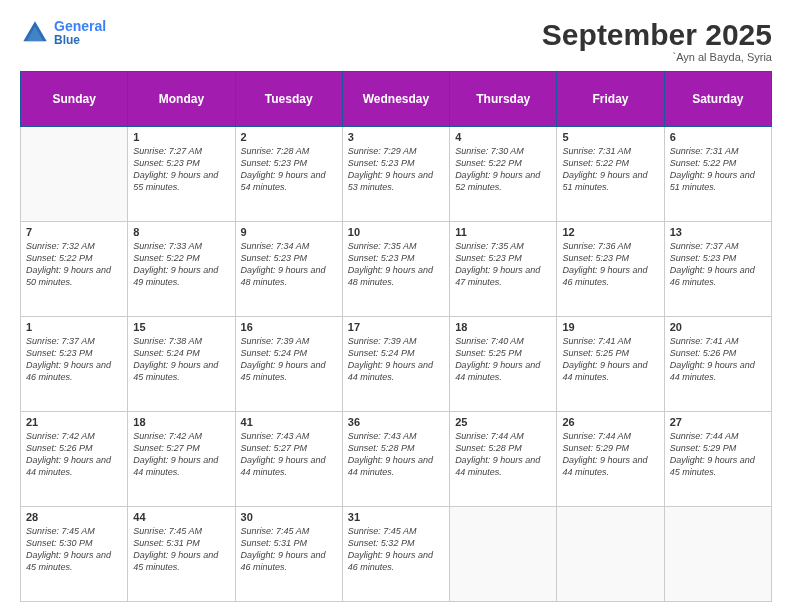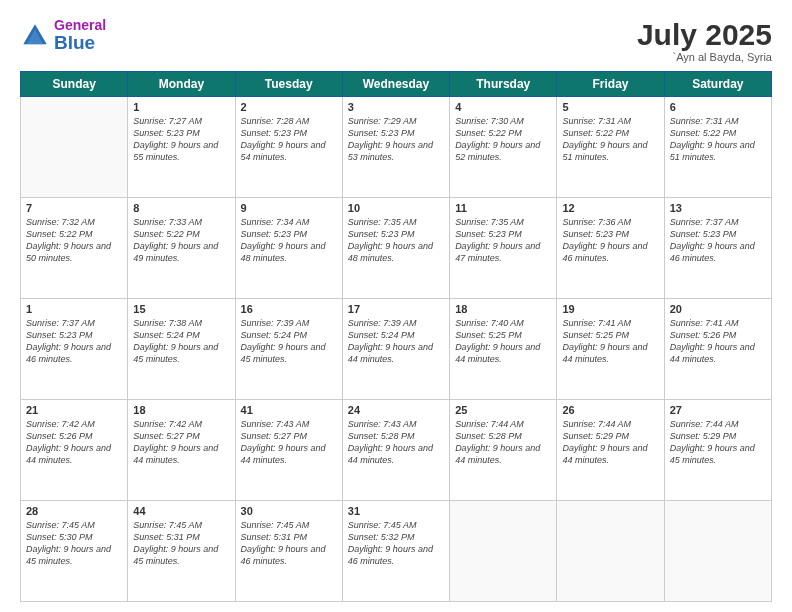--- a/index.html
+++ b/index.html
@@ -29,24 +29,24 @@
       gap: 4px;
     }
     .logo-text {
       display: flex;
       flex-direction: column;
       line-height: 1.1;
     }
     .logo-general {
       font-size: 14px;
       font-weight: bold;
-      color: #a21caf;
+      color: #3b82f6;
     }
     .logo-blue {
-      font-size: 19px;
+      font-size: 12px;
       font-weight: bold;
       color: #2a6db5;
     }
     .logo-icon {
       width: 30px;
       height: 30px;
     }
     .title-block {
       text-align: right;
     }
@@ -61,25 +61,25 @@
       color: #555;
     }
     .calendar {
       flex: 1;
       border: 1px solid #ccc;
       border-collapse: collapse;
       width: 100%;
       table-layout: fixed;
     }
     .calendar th {
-      background-color: #0f766e;
+      background-color: #a21caf;
       color: #fff;
       font-size: 12px;
       font-weight: bold;
-      padding: 5px 4px;
+      padding: 20px 4px;
       text-align: center;
       border: 1px solid #1a5a9a;
     }
     .calendar td {
       border: 1px solid #ccc;
       vertical-align: top;
       padding: 4px 5px;
       font-size: 9.5px;
       color: #333;
       background: #fff;
@@ -110,21 +110,21 @@
       <svg class="logo-icon" viewBox="0 0 36 36">
         <polygon points="18,4 32,28 4,28" fill="#2a6db5"></polygon>
         <polygon points="18,10 28,28 8,28" fill="#5a9ad5" opacity="0.5"></polygon>
       </svg>
       <div class="logo-text">
         <span class="logo-general">General</span>
         <span class="logo-blue">Blue</span>
       </div>
     </div>
     <div class="title-block">
-      <div class="month-title">July 2025</div>
+      <div class="month-title">September 2025</div>
       <div class="location">`Ayn al Bayda, Syria</div>
     </div>
   </div>
 
   <table class="calendar">
     <thead>
       <tr>
       <th>Sunday</th>
           <th>Monday</th>
           <th>Tuesday</th>
@@ -229,21 +229,21 @@
           </td>
           <td>
             <div class="day-num">18</div>
         <div class="cell-text">Sunrise: 7:42 AM<br>Sunset: 5:27 PM<br>Daylight: 9 hours and 44 minutes.</div>
           </td>
           <td>
             <div class="day-num">41</div>
         <div class="cell-text">Sunrise: 7:43 AM<br>Sunset: 5:27 PM<br>Daylight: 9 hours and 44 minutes.</div>
           </td>
           <td>
-            <div class="day-num">24</div>
+            <div class="day-num">36</div>
         <div class="cell-text">Sunrise: 7:43 AM<br>Sunset: 5:28 PM<br>Daylight: 9 hours and 44 minutes.</div>
           </td>
           <td>
             <div class="day-num">25</div>
         <div class="cell-text">Sunrise: 7:44 AM<br>Sunset: 5:28 PM<br>Daylight: 9 hours and 44 minutes.</div>
           </td>
           <td>
             <div class="day-num">26</div>
         <div class="cell-text">Sunrise: 7:44 AM<br>Sunset: 5:29 PM<br>Daylight: 9 hours and 44 minutes.</div>
           </td>

